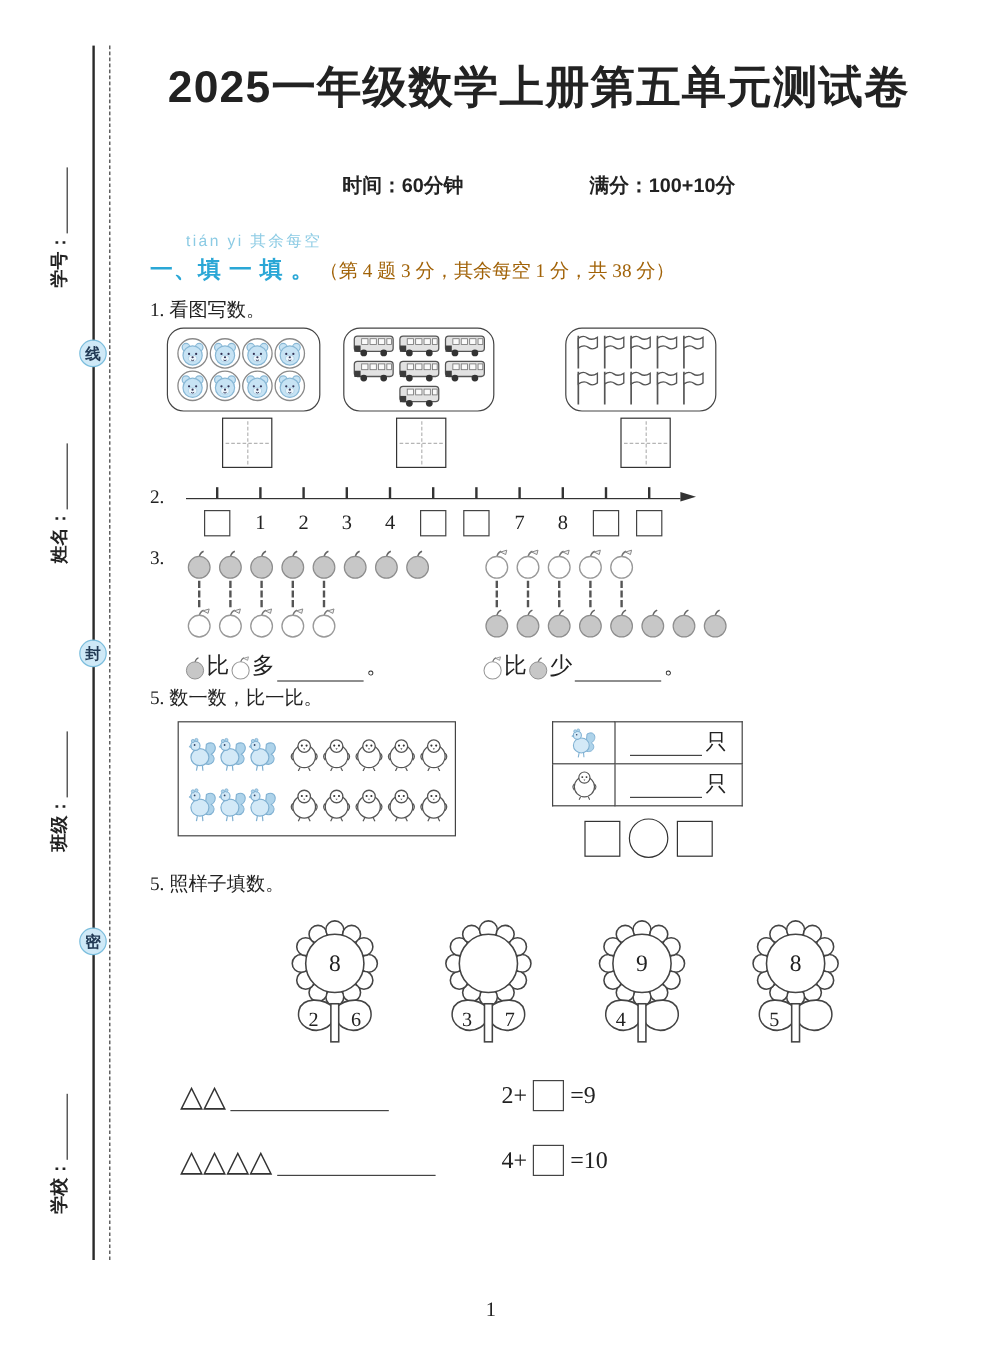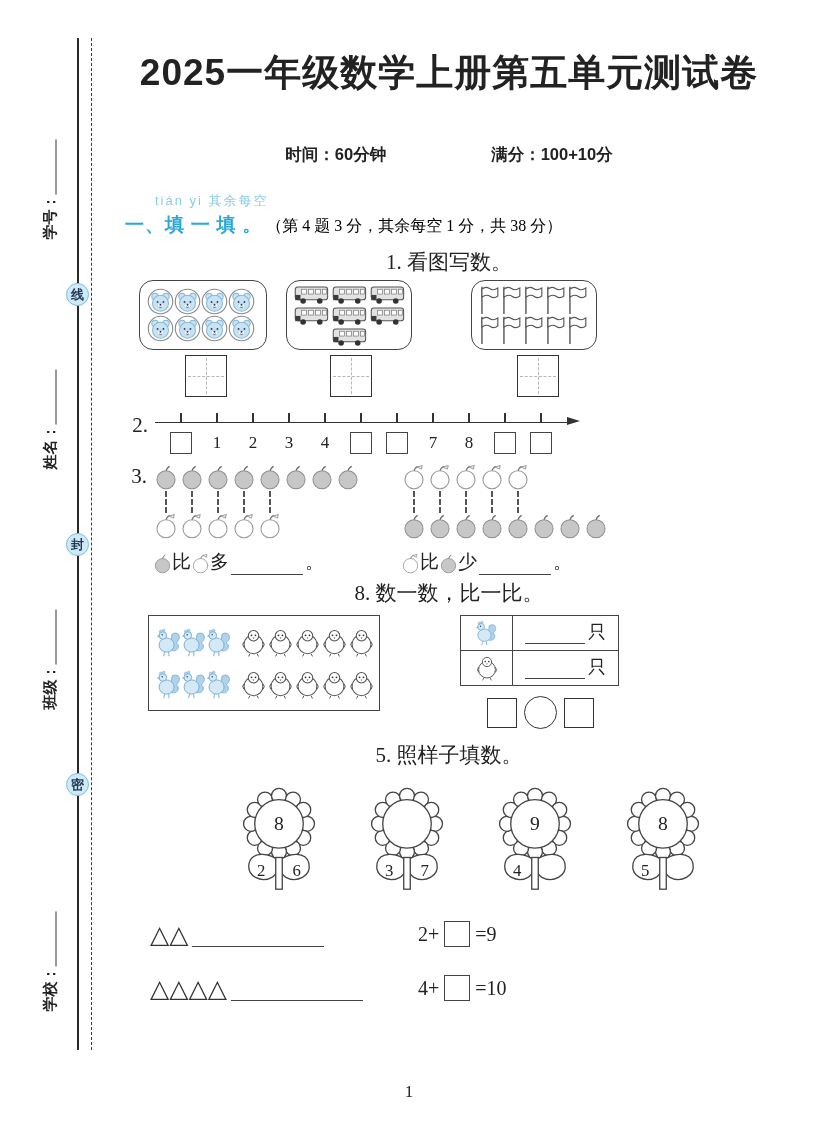--- a/index.html
+++ b/index.html
@@ -19,23 +19,23 @@
   
   .content { position:absolute; left:125px; top:48px; width:648px; }
   .title { text-align:center; font:bold 37px "Liberation Sans","DejaVu Sans",sans-serif; letter-spacing:1px; }
   .subtitle { text-align:center; font:bold 26px "Liberation Sans","DejaVu Sans",sans-serif; margin-top:34px; }
   .info { display:flex; justify-content:center; gap:105px; margin-top:46px;
     font:bold 16.5px "Liberation Sans","DejaVu Sans",sans-serif; }
 
   .pinyin { margin:26px 0 0 30px; color:#8ccbe4; font:13px "Liberation Sans","DejaVu Sans",sans-serif; letter-spacing:2px; }
   .sec-line { margin-top:2px; }
   .sec-title { color:#2aa7d6; font-weight:bold; font-size:19px; letter-spacing:1px; }
-  .sec-note { color:#000000; font-size:16px; }
-
-  .qlabel { font-size:21px;text-align:center; }
+  .sec-note { color:#a16207; font-size:16px; }
+
+  .qlabel { font-size:16px; }
 
   
   .q1-boxes { display:flex; margin-top:4px; }
   .imgbox { border:1.7px solid #444; border-radius:14px; height:70px;
     display:flex; align-items:center; justify-content:center; }
   .box-bears { width:128px; margin-left:14px; }
   .box-buses { width:126px; margin-left:19px; }
   .box-flags { width:126px; margin-left:59px; }
   .bear-grid { display:flex; flex-wrap:wrap; width:112px; }
   .bear-grid svg { width:27px; height:27px; }
@@ -579,21 +579,21 @@
             </svg>
           <span>少</span>
           <span class="blank72"></span>
           <span>。</span>
         </div>
       </div>
     </div>
   </div>
 
   <div class="q4">
-    <div class="qlabel">8. 数一数，比一比。</div>
+    <div class="qlabel">5. 数一数，比一比。</div>
     <div class="q4-content">
       <div class="q4-box">
         <div class="q4-row">
           <div class="roo-grid">
               <svg>
                 <use href="#sy-roo"></use>
               </svg>
               <svg>
                 <use href="#sy-roo"></use>
               </svg>

